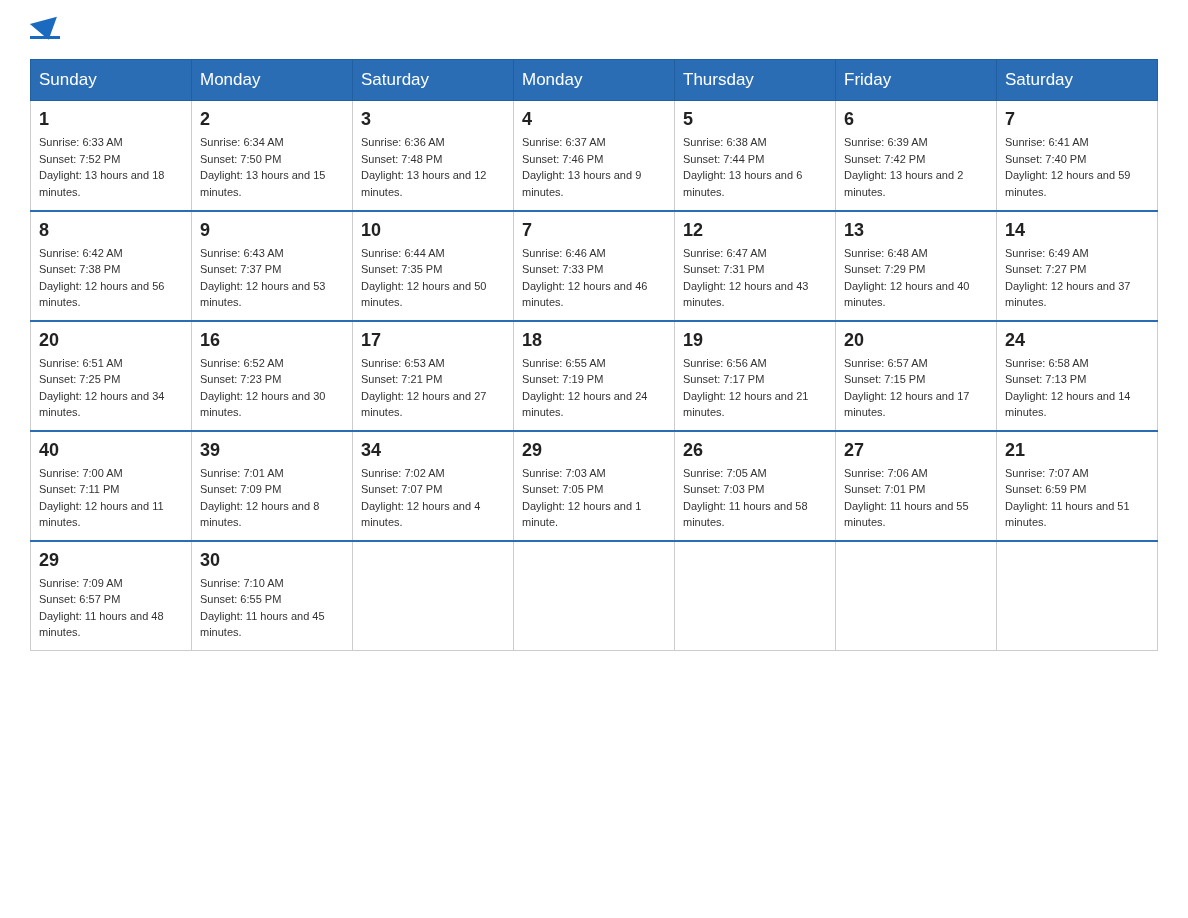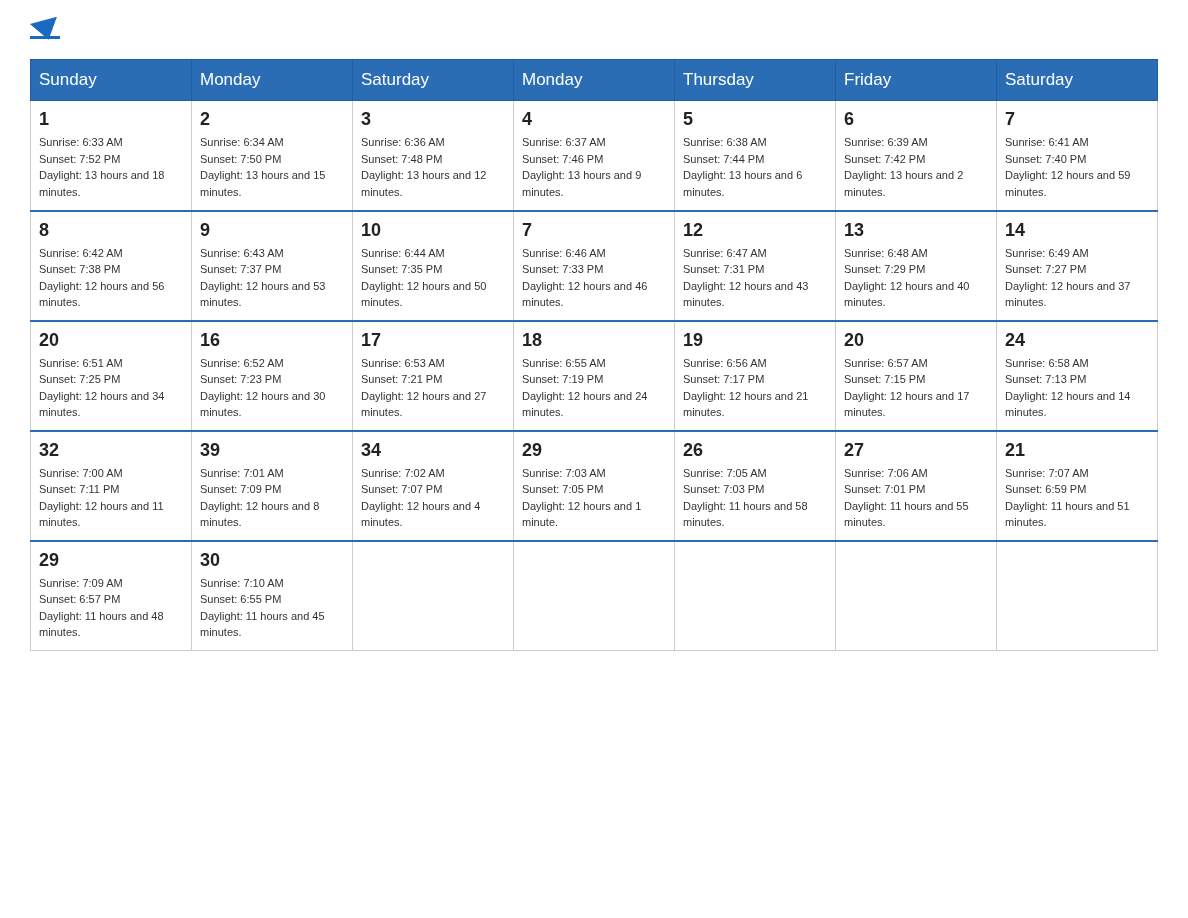--- a/index.html
+++ b/index.html
@@ -303,21 +303,21 @@
         <span class="day-number">24</span>
         <div class="day-info">
           Sunrise: 6:58 AM<br>
           Sunset: 7:13 PM<br>
           Daylight: 12 hours and 14 minutes.
         </div>
       </td>
       </tr>
       <tr class="row-separator">
         <td>
-        <span class="day-number">32</span>
+        <span class="day-number">40</span>
         <div class="day-info">
           Sunrise: 7:00 AM<br>
           Sunset: 7:11 PM<br>
           Daylight: 12 hours and 11 minutes.
         </div>
       </td>
         <td>
         <span class="day-number">39</span>
         <div class="day-info">
           Sunrise: 7:01 AM<br>

